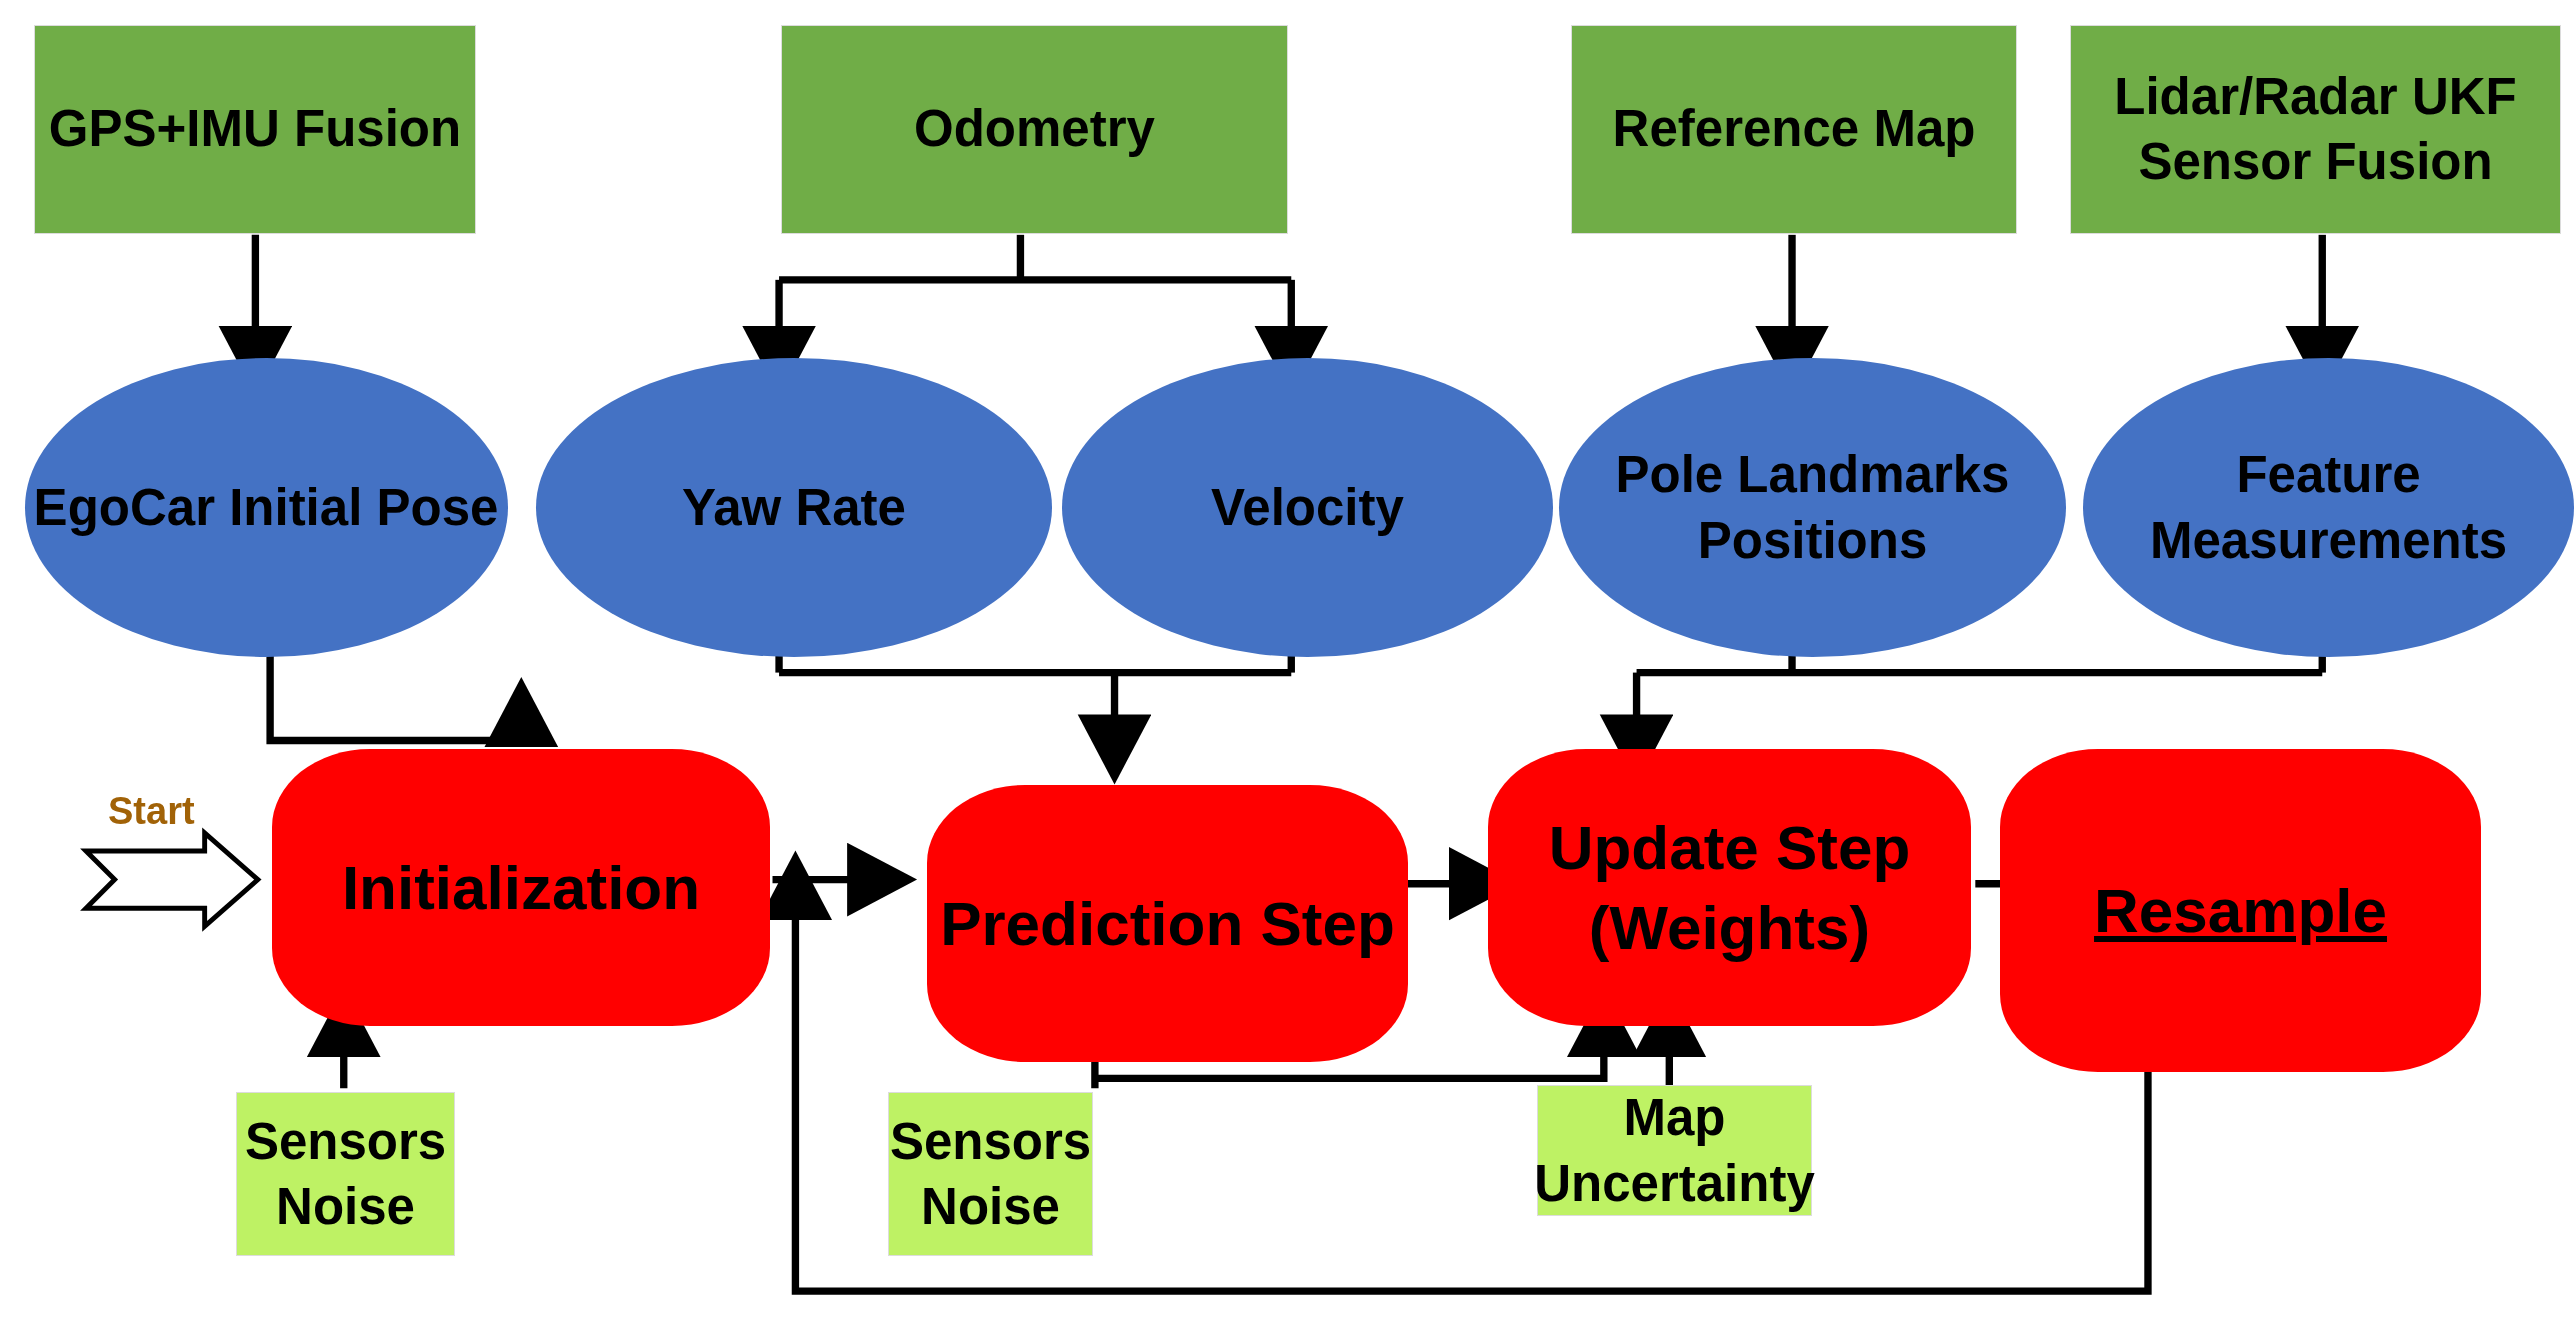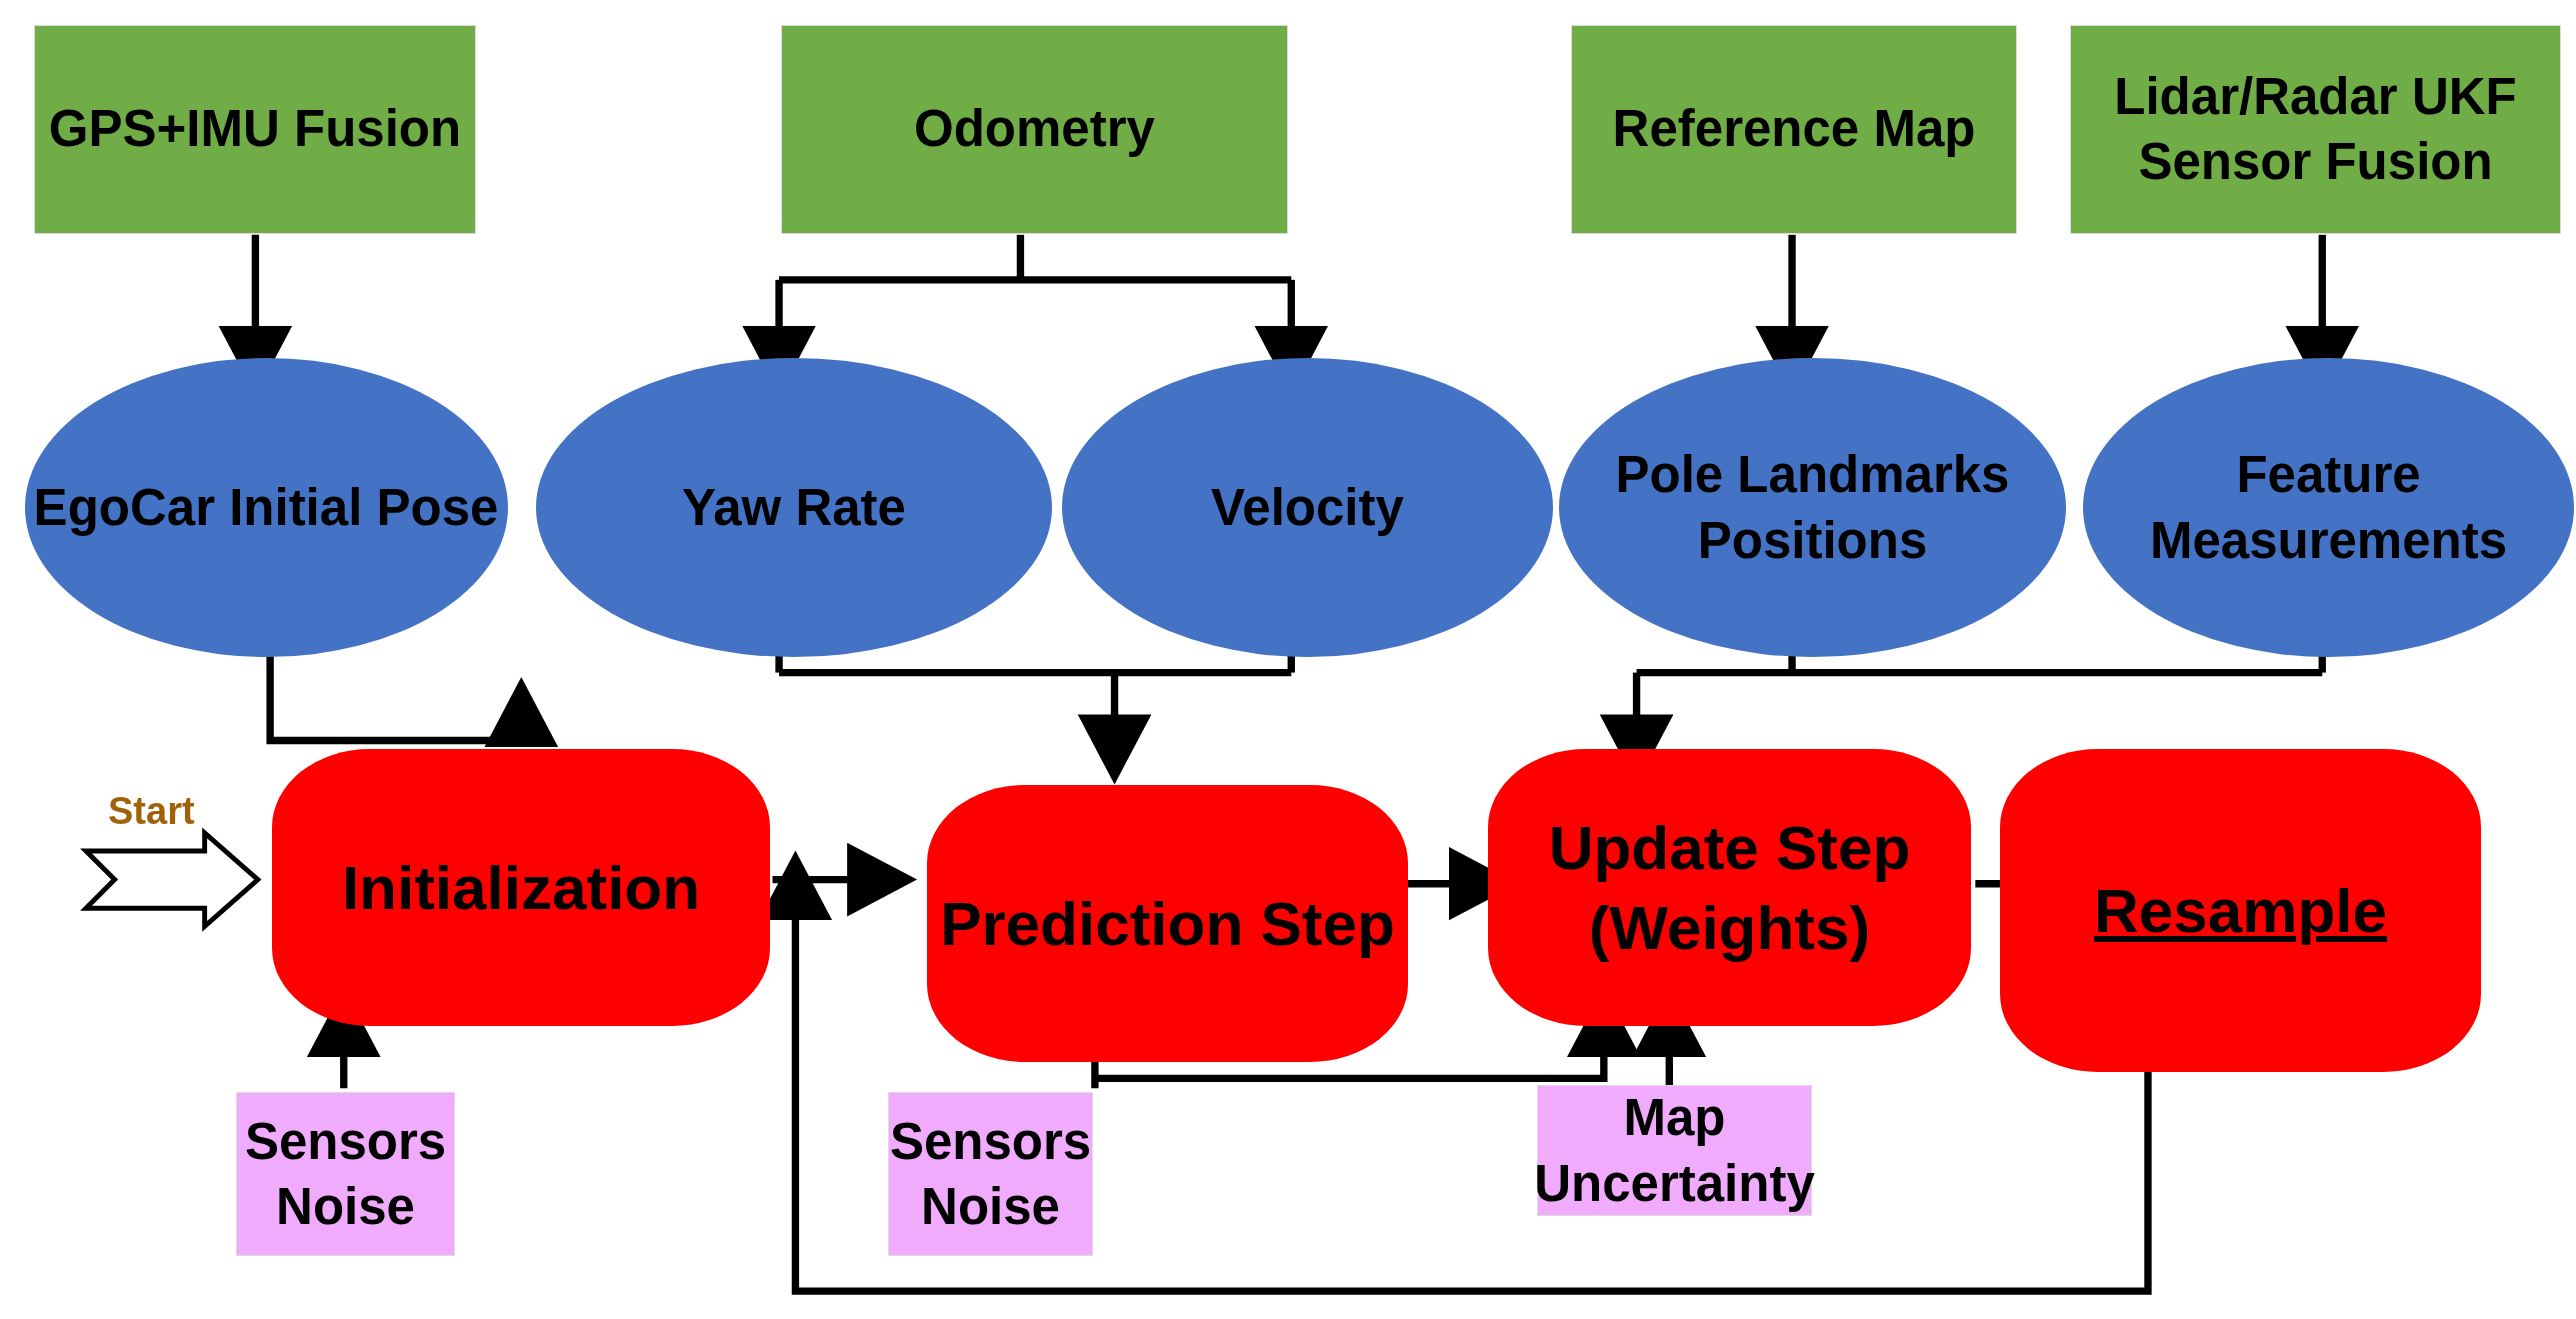--- a/index.html
+++ b/index.html
@@ -47,21 +47,21 @@
     background: #4472C4;
     border-radius: 50%;
     font-size: 51px;
   }
   .stage-box {
     background: #FF0000;
     border-radius: 98px / 78px;
     font-size: 62px;
   }
   .noise-box {
-    background: #f0abfc;
+    background: #bef264;
     border: 1.6px solid #DCDCDC;
     font-size: 51px;
   }
   .start-label {
     position: absolute;
     color: #a16207;
     font-weight: bold;
     font-size: 38px;
     z-index: 4;
   }

